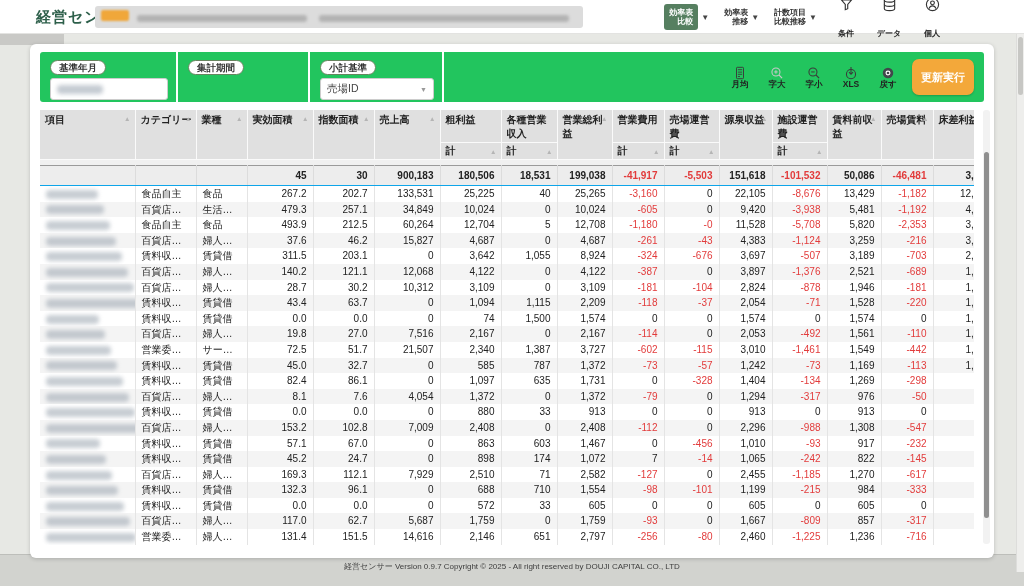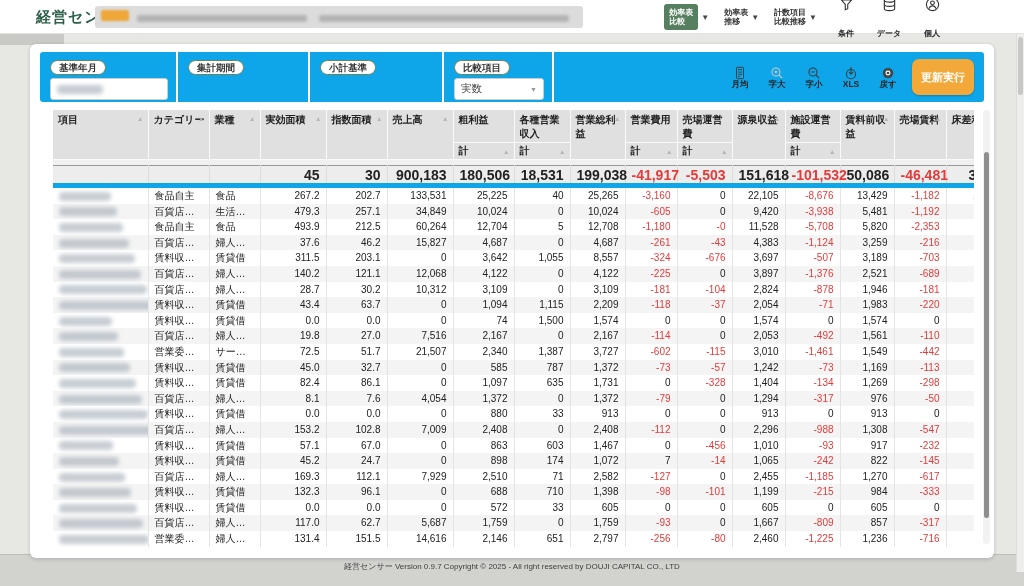--- a/index.html
+++ b/index.html
@@ -7,56 +7,56 @@
   body { font-family:"Liberation Sans","DejaVu Sans",sans-serif; background:#e7e8e4; position:relative; color:#222; }
 
   
   .top-header { position:absolute; top:0; left:0; width:1024px; height:34px; background:#fff; border-bottom:1px solid #e3e3e1; z-index:5; }
   .app-title { position:absolute; left:36px; top:0; line-height:34px; font-size:15px; font-weight:bold; color:#2d5f4a; letter-spacing:1px; }
   .announce { position:absolute; left:95px; top:6px; width:488px; height:22px; background:#dcdcdc; border-radius:3px; overflow:hidden; }
   .announce .o-pill { position:absolute; left:6px; top:4px; width:28px; height:11px; background:#f0a73a; border-radius:2px; filter:blur(1px); }
   .announce .smudge { position:absolute; top:9px; height:7px; background:#b3b3b3; border-radius:3px; filter:blur(1.5px); }
   .hdr-right { position:absolute; right:78px; top:0; height:34px; display:flex; align-items:center; gap:15px; }
   .nav-item { display:flex; align-items:center; gap:3px; cursor:pointer; }
-  .nav-lines { font-size:8px; font-weight:bold; color:#333; line-height:9px; text-align:left; }
+  .nav-lines { font-size:8px; font-weight:bold; color:#333; line-height:9px; text-align:right; }
   .nav-green { background:#567f60; color:#fff; border-radius:3px; padding:4px 5px; }
   .nav-green .nav-lines,.nav-green div { color:#fff; }
   .nav-caret { font-size:8px; color:#444; }
   .tool-btn { text-align:center; width:28px; cursor:pointer; }
   .tool-btn .t-label { font-size:8px; color:#222; font-weight:bold; margin-top:17px; line-height:9px; }
   .corner-tab { position:absolute; left:0; top:34px; width:64px; height:11px; background:#c9c9c6; }
 
   
   .card { position:absolute; left:30px; top:44px; width:964px; height:514px; background:#fff; border-radius:6px; box-shadow:0 1px 4px rgba(0,0,0,.18); z-index:2; }
 
   
-  .filter-bar { position:absolute; left:10px; right:10px; top:8px; height:50px; background:#0ea5e9; border-radius:3px; display:flex; align-items:stretch; }
+  .filter-bar { position:absolute; left:10px; right:10px; top:8px; height:50px; background:#22c55e; border-radius:3px; display:flex; align-items:stretch; }
   .f-sec { padding:5px 8px 0 10px; border-right:2px solid #fff; }
   .f-s1 { width:138px; } .f-s2 { width:132px; } .f-s3 { width:134px; } .f-s4 { width:110px; }
   .pill-label { display:inline-block; border:1px solid #66855f; border-radius:8px; padding:0 8px; font-size:9.5px; line-height:13px; background:#fff; color:#333; font-weight:bold; }
   .f-input,.f-select { margin-top:3px; height:22px; width:100%; background:#fff; border:1px solid #ccc; border-radius:3px; font-size:10.5px; color:#444; padding:0 6px; display:flex; align-items:center; position:relative; }
   .f-select .caret { position:absolute; right:6px; top:50%; transform:translateY(-50%); font-size:7px; color:#999; }
   .blurred { display:inline-block; height:9px; border-radius:4px; background:#94a0ad; opacity:.55; filter:blur(2px); vertical-align:middle; }
   .f-badges { padding:6px 8px 0 12px; width:170px; }
   .unit-badge { display:inline-block; background:#3c7252; color:#fff; font-size:10px; font-weight:bold; padding:1px 7px; border-radius:3px; margin-right:5px; }
   .cat-note { display:inline-block; margin-top:4px; background:#5a5f63; color:#fff; font-size:9.5px; padding:1px 9px; border-radius:8px; white-space:nowrap; }
   .f-spacer { flex:1; }
   .f-actions { display:flex; align-items:center; gap:11px; padding-right:8px; }
   .icon-btn { text-align:center; width:26px; cursor:pointer; }
   .icon-btn .t-label { font-size:8.5px; color:#222; font-weight:bold; line-height:9px; }
   .update-btn { width:62px; height:36px; background:#f3a83a; border:none; border-radius:7px; color:#fff; font-size:11px; font-weight:bold; cursor:pointer; box-shadow:0 1px 2px rgba(0,0,0,.2); margin-right:2px; }
 
   
   .table-wrap { position:absolute; left:10px; right:20px; top:66px; bottom:10px; overflow:hidden; }
-  table { width:100%; border-collapse:collapse; table-layout:fixed;margin-left:13px; }
+  table { width:100%; border-collapse:collapse; table-layout:fixed; }
   thead th { background:#e0e0e0; border-right:1px solid #fafafa; border-bottom:1px solid #fafafa; font-size:10px; font-weight:bold; color:#222; text-align:left; vertical-align:top; padding:3px 4px 1px 5px; height:19px; position:relative; }
   thead tr.sub th { height:16px; padding-top:1px; }
   thead th .arrow { position:absolute; right:4px; top:5px; font-size:6.5px; color:#b5b5b5; }
   tr.spacer td { height:6px; background:#f0f0f0; border-right:1px solid #fff; padding:0; }
-  tr.totals td { background:#ededed; border-top:1px solid #9a9a9a; border-bottom:5px solid #0ea5e9; border-right:1px solid #dcdcdc; font-size:14px; font-weight:bold; height:20px; padding:0 6px; }
+  tr.totals td { background:#ededed; border-top:1px solid #9a9a9a; border-bottom:1px solid #0ea5e9; border-right:1px solid #dcdcdc; font-size:10px; font-weight:bold; height:20px; padding:0 6px; }
   tbody td { font-size:10px; height:15.6px; line-height:15.6px; padding:0 6px; border-right:1px solid #e4e4e4; white-space:nowrap; overflow:hidden; }
   tbody tr:nth-child(even) td { background:#f4f4f4; }
   td.num { text-align:right; font-variant-numeric:tabular-nums; }
   td.neg,.totals td.neg { color:#e23b3b; }
   td.cat { text-overflow:ellipsis; color:#222; }
   td.item .blurred { background:#9aa4af; }
 
   .v-scroll { position:absolute; top:66px; right:4px; bottom:14px; width:7px; background:#f2f2f2; border-radius:3px; }
   .v-thumb { position:absolute; top:42px; bottom:26px; left:1px; width:5px; background:#8f8f8f; border-radius:3px; }
 
@@ -143,25 +143,22 @@
       <span class="pill-label">基準年月</span>
       <div class="f-input">
           <span class="blurred" style="width:46px"></span>
         </div>
     </div>
     <div class="f-sec f-s2">
       <span class="pill-label">集計期間</span>
     </div>
     <div class="f-sec f-s3">
       <span class="pill-label">小計基準</span>
-    </div>
-    <div class="f-sec f-s4">
-      <span class="pill-label">比較項目</span>
       <div class="f-select">
-          <span>実数</span>
+          <span>売場ID</span>
           <span class="caret">▼</span>
         </div>
     </div>
     <div class="f-spacer"></div>
     <div class="f-actions">
       <div class="icon-btn">
         <span>
           <svg viewBox="0 0 16 16" width="14" height="14">
               <rect x="4" y="1.5" width="8" height="13" rx="1" fill="none" stroke="#3a3a3a" stroke-width="1.1"></rect>
               <line x1="5.6" y1="4.2" x2="10.4" y2="4.2" stroke="#3a3a3a" stroke-width="1"></line>
@@ -359,40 +356,40 @@
           </tr>
           <tr>
             <td class="item"><span class="blurred" style="width:76px"></span></td>
             <td class="cat">賃料収入テ…</td>
             <td class="cat">賃貸借</td>
             <td class="num">311.5</td>
             <td class="num">203.1</td>
             <td class="num">0</td>
             <td class="num">3,642</td>
             <td class="num">1,055</td>
-            <td class="num">8,557</td>
+            <td class="num">8,924</td>
             <td class="num neg">-324</td>
             <td class="num neg">-676</td>
             <td class="num">3,697</td>
             <td class="num neg">-507</td>
             <td class="num">3,189</td>
             <td class="num neg">-703</td>
             <td class="num">2,486</td>
           </tr>
           <tr>
             <td class="item"><span class="blurred" style="width:82px"></span></td>
             <td class="cat">百貨店自主</td>
             <td class="cat">婦人服飾</td>
             <td class="num">140.2</td>
             <td class="num">121.1</td>
             <td class="num">12,068</td>
             <td class="num">4,122</td>
             <td class="num">0</td>
             <td class="num">4,122</td>
-            <td class="num neg">-225</td>
+            <td class="num neg">-387</td>
             <td class="num">0</td>
             <td class="num">3,897</td>
             <td class="num neg">-1,376</td>
             <td class="num">2,521</td>
             <td class="num neg">-689</td>
             <td class="num">1,833</td>
           </tr>
           <tr>
             <td class="item"><span class="blurred" style="width:88px"></span></td>
             <td class="cat">百貨店ショ…</td>
@@ -418,21 +415,21 @@
             <td class="num">43.4</td>
             <td class="num">63.7</td>
             <td class="num">0</td>
             <td class="num">1,094</td>
             <td class="num">1,115</td>
             <td class="num">2,209</td>
             <td class="num neg">-118</td>
             <td class="num neg">-37</td>
             <td class="num">2,054</td>
             <td class="num neg">-71</td>
-            <td class="num">1,983</td>
+            <td class="num">1,528</td>
             <td class="num neg">-220</td>
             <td class="num">1,762</td>
           </tr>
           <tr>
             <td class="item"><span class="blurred" style="width:53px"></span></td>
             <td class="cat">賃料収入テ…</td>
             <td class="cat">賃貸借</td>
             <td class="num">0.0</td>
             <td class="num">0.0</td>
             <td class="num">0</td>
@@ -629,21 +626,21 @@
           </tr>
           <tr>
             <td class="item"><span class="blurred" style="width:72px"></span></td>
             <td class="cat">賃料収入テ…</td>
             <td class="cat">賃貸借</td>
             <td class="num">132.3</td>
             <td class="num">96.1</td>
             <td class="num">0</td>
             <td class="num">688</td>
             <td class="num">710</td>
-            <td class="num">1,398</td>
+            <td class="num">1,554</td>
             <td class="num neg">-98</td>
             <td class="num neg">-101</td>
             <td class="num">1,199</td>
             <td class="num neg">-215</td>
             <td class="num">984</td>
             <td class="num neg">-333</td>
             <td class="num">651</td>
           </tr>
           <tr>
             <td class="item"><span class="blurred" style="width:78px"></span></td>

